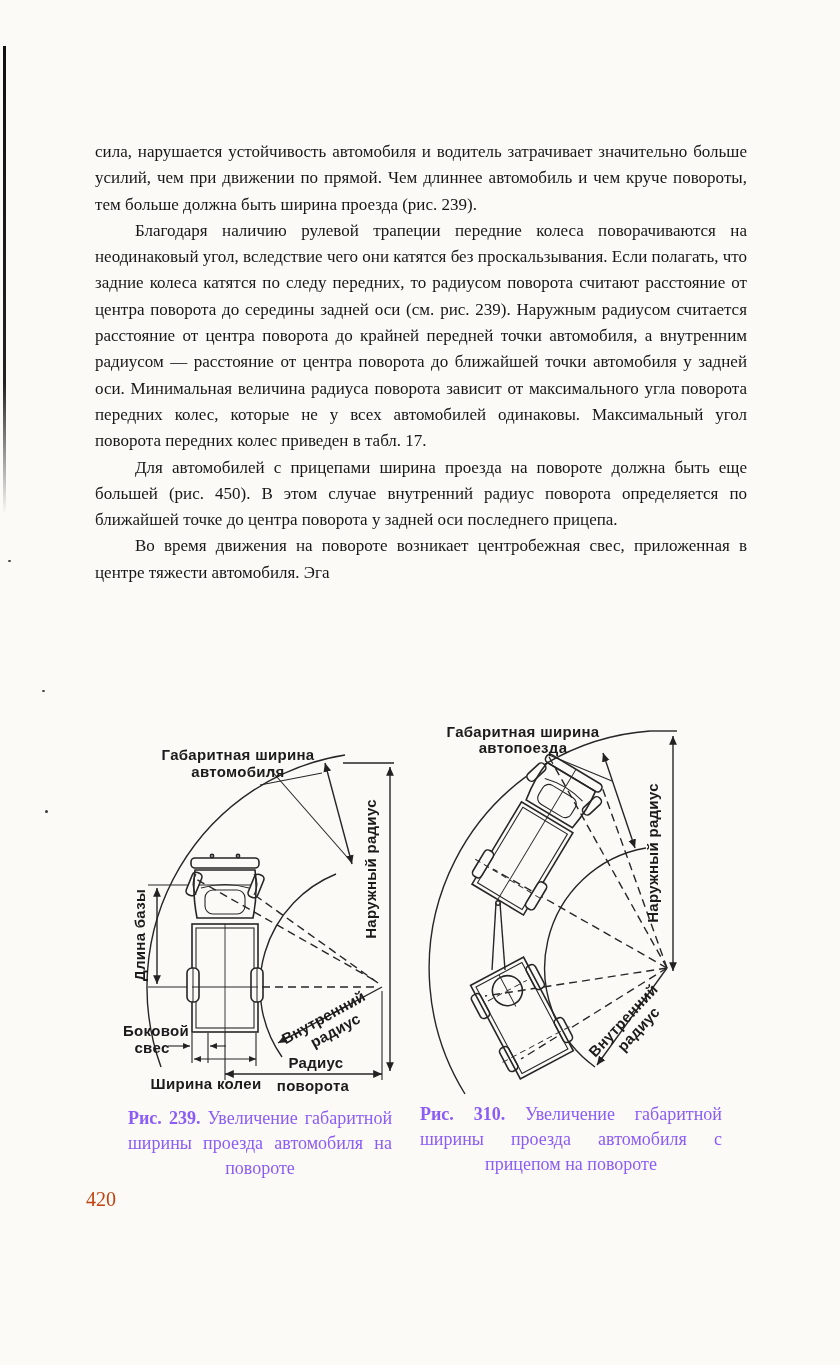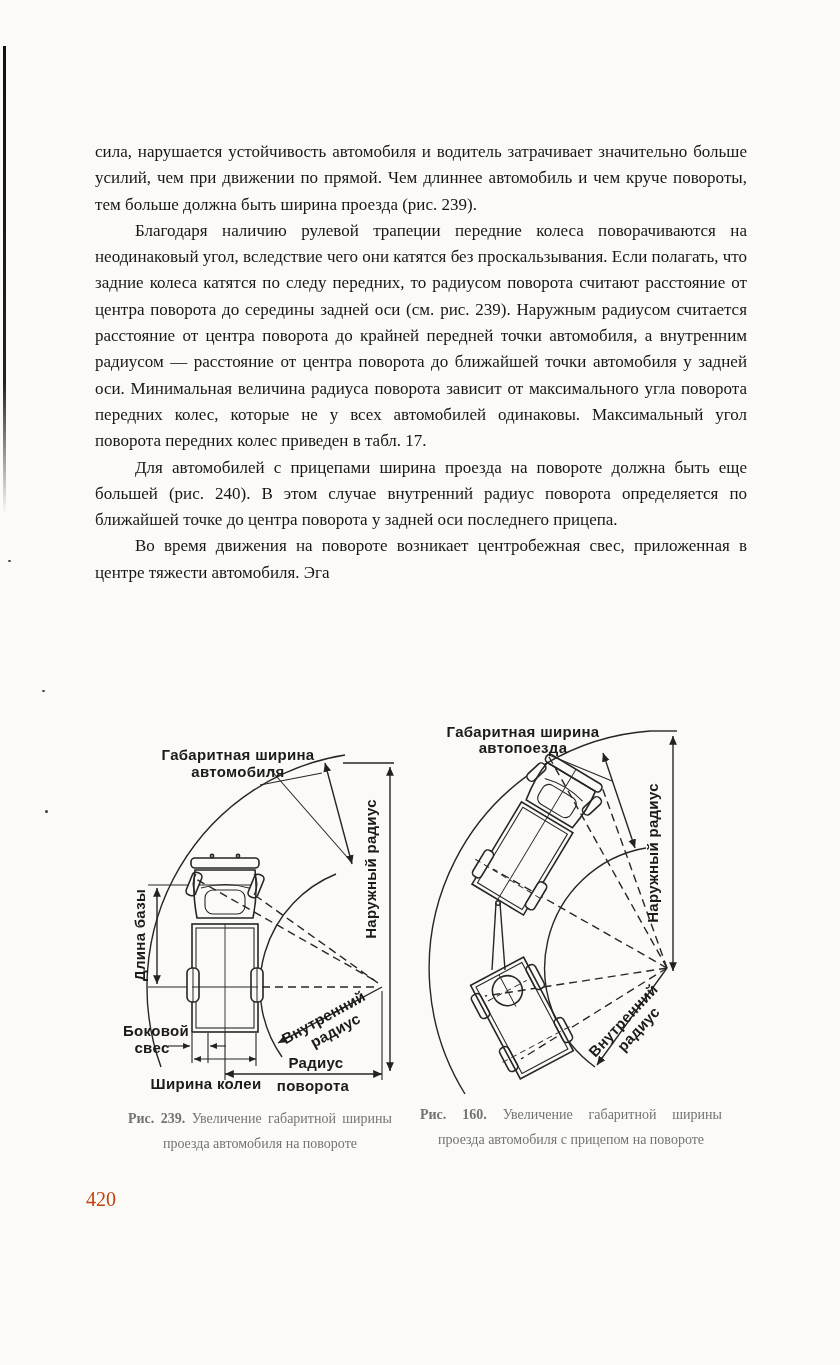--- a/index.html
+++ b/index.html
@@ -8,37 +8,37 @@
   .scan-edge{position:absolute;left:3px;top:46px;width:3px;height:468px;
        background:linear-gradient(to bottom,#111 0%,#222 72%,rgba(30,30,30,0) 100%);}
   .speck{position:absolute;background:#3a3a3a;border-radius:50%;}
   .text-block{position:absolute;left:95px;top:139px;width:652px;
        font-size:17px;line-height:26.3px;text-align:justify;color:#161616;}
   .text-block p{margin:0;}
   .text-block p.ind{text-indent:40px;}
   .fig{position:absolute;}
   svg text{font-family:"Liberation Sans", sans-serif;font-weight:700;font-size:15px;
        fill:#1b1b1b;letter-spacing:0.3px;}
-  .caption{position:absolute;font-size:14px;line-height:25px;text-align:justify;
-       text-align-last:center;color:#737373;}
+  .caption{position:absolute;font-size:18px;line-height:25px;text-align:justify;
+       text-align-last:center;color:#8b5cf6;}
   .caption b{font-weight:bold;}
   .page-number{position:absolute;left:86px;top:1188px;font-size:20px;color:#c2410c;}
 </style>
 </head>
 <body>
 
 <div class="scan-edge"></div>
 <div class="speck" style="left:8px;top:560px;width:3px;height:2px;"></div>
 <div class="speck" style="left:42px;top:690px;width:3px;height:2px;"></div>
 <div class="speck" style="left:45px;top:810px;width:3px;height:3px;"></div>
 
 <div class="text-block">
   <p>сила, нарушается устойчивость автомобиля и водитель затрачивает значительно больше усилий, чем при движении по прямой. Чем длиннее автомобиль и чем круче повороты, тем больше должна быть ширина проезда (рис. 239).</p>
   <p class="ind">Благодаря наличию рулевой трапеции передние колеса поворачиваются на неодинаковый угол, вследствие чего они катятся без проскальзывания. Если полагать, что задние колеса катятся по следу передних, то радиусом поворота считают расстояние от центра поворота до середины задней оси (см. рис. 239). Наружным радиусом считается расстояние от центра поворота до крайней передней точки автомобиля, а внутренним радиусом — расстояние от центра поворота до ближайшей точки автомобиля у задней оси. Минимальная величина радиуса поворота зависит от максимального угла поворота передних колес, которые не у всех автомобилей одинаковы. Максимальный угол поворота передних колес приведен в табл. 17.</p>
-  <p class="ind">Для автомобилей с прицепами ширина проезда на повороте должна быть еще большей (рис. 240). В этом случае внутренний радиус поворота определяется по ближайшей точке до центра поворота у задней оси последнего прицепа.</p>
+  <p class="ind">Для автомобилей с прицепами ширина проезда на повороте должна быть еще большей (рис. 450). В этом случае внутренний радиус поворота определяется по ближайшей точке до центра поворота у задней оси последнего прицепа.</p>
   <p class="ind">Во время движения на повороте возникает центробежная свес, приложенная в центре тяжести автомобиля. Эга</p>
 </div>
 
 <svg class="fig" style="left:110px;top:733px;" width="315" height="362" viewBox="0 0 315 362">
   <defs>
     <marker id="ar" viewBox="0 0 10 10" refX="9" refY="5" markerWidth="7" markerHeight="7" orient="auto-start-reverse">
         <path d="M0 1 L9 5 L0 9 z" fill="#222"></path>
       </marker>
   </defs>
   <g stroke="#262626" stroke-width="1.4" fill="none">
@@ -170,17 +170,17 @@
     <text x="0" y="0" text-anchor="middle">Внутренний</text>
     <text x="4" y="17" text-anchor="middle">радиус</text>
   </g>
 </svg>
 
 <div class="caption" style="left:128px;top:1106px;width:264px;">
   <b>Рис. 239.</b>
   <span>Увеличение габаритной ширины проезда автомобиля на повороте</span>
 </div>
 <div class="caption" style="left:420px;top:1102px;width:302px;">
-  <b>Рис. 160.</b>
+  <b>Рис. 310.</b>
   <span>Увеличение габаритной ширины проезда автомобиля с прицепом на повороте</span>
 </div>
 
 <div class="page-number">420</div>
 
 </body></html>

